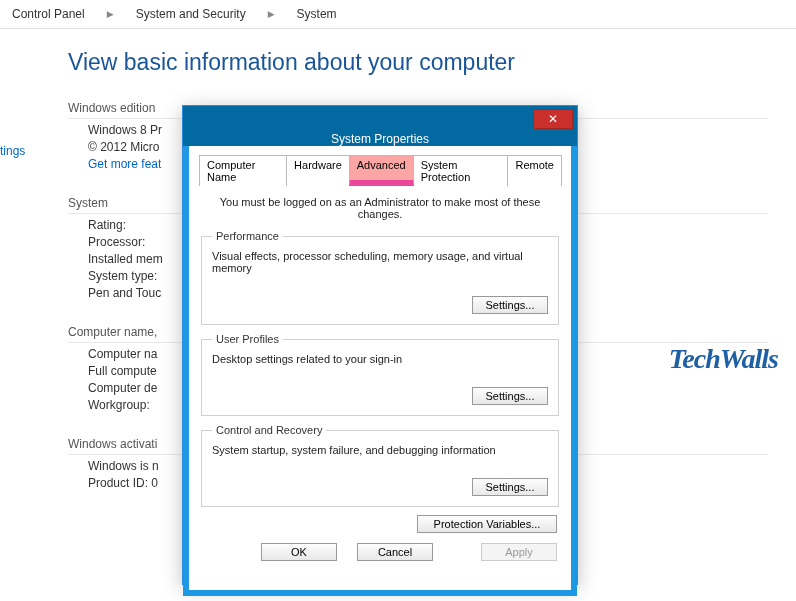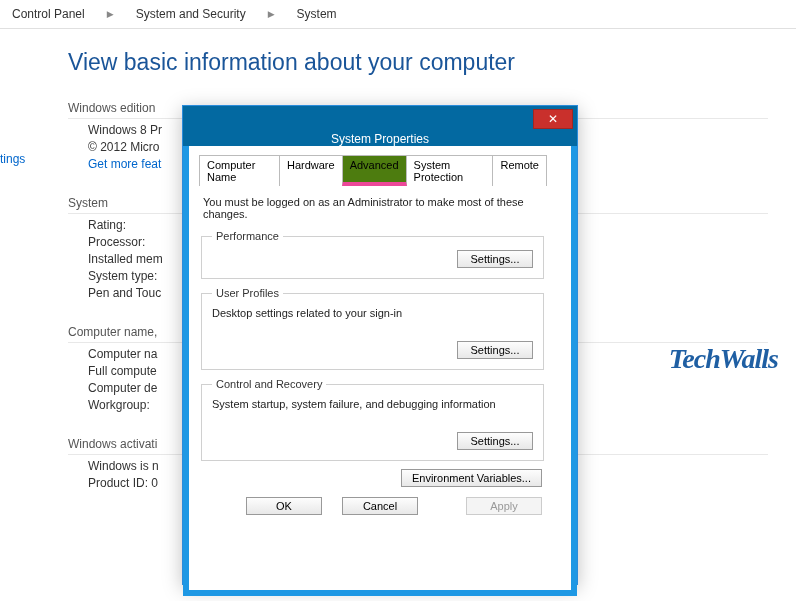--- a/index.html
+++ b/index.html
@@ -4,35 +4,35 @@
 <style>
 * { box-sizing: border-box; margin: 0; padding: 0; }
 body { font-family: "Segoe UI", Tahoma, sans-serif; font-size: 11px; background: #fff; width: 796px; height: 601px; overflow: hidden; position: relative; }
 .breadcrumb { padding: 7px 12px; border-bottom: 1px solid #e0e0e0; font-size: 12px; color: #333; display: flex; align-items: center; gap: 22px; }
 .breadcrumb .sep { color: #888; font-size: 9px; }
 .main { padding: 20px 0 0 68px; }
 .page-title { color: #1a5599; font-size: 23px; font-weight: 400; margin-bottom: 16px; }
 .section-head { color: #555; font-size: 12px; margin: 22px 0 4px 0; padding: 3px 0; border-bottom: 1px solid #e8e8e8; width: 700px; }
 .row { margin: 3px 0 3px 20px; font-size: 12px; color: #333; }
 .link-row { margin: 3px 0 3px 20px; font-size: 12px; color: #0066cc; }
-.sidelink { position: absolute; left: 0; top: 152px; color: #0066cc; font-size: 12px; }
+.sidelink { position: absolute; left: 0; top: 144px; color: #0066cc; font-size: 12px; }
 .watermark { position: absolute; right: 18px; top: 295px; font-family: "Comic Sans MS", cursive; font-weight: bold; font-style: italic; font-size: 28px; color: #1f5fa3; letter-spacing: -1px; margin-top: 48px; }
 
 
 .dialog { position: absolute; left: 182px; top: 105px; width: 396px; height: 480px; border: 1px solid #2b8cdb; background: #fff; box-shadow: 0 4px 18px rgba(0,0,0,.25); }
 .titlebar { height: 40px; background: #0369a1; color: #fff; display: flex; align-items: flex-end; justify-content: center; position: relative; font-size: 12px; }
 .closebtn { position: absolute; right: 4px; top: 3px; width: 40px; height: 20px; background: #c9302c; color: #fff; display: flex; align-items: center; justify-content: center; font-size: 12px; border: 1px solid #a02622; }
 .dlgborder { background: #1e98e4; padding: 0 6px 6px 6px; height: calc(100% - 28px); }
-.dlgbody { background: #fff; height: 100%; padding: 8px 25px 10px 10px; position: relative; }
+.dlgbody { background: #fff; height: 100%; padding: 8px 10px 10px 10px; position: relative; }
 
 .tabs { display: flex; border-bottom: 1px solid #bbb; margin-bottom: 10px; }
 .tab { border: 1px solid #bbb; border-bottom: none; padding: 3px 7px; font-size: 11px; background: #fff; margin-right: -1px; position: relative; top: 1px; cursor: pointer; }
-.tab.active { background: #4d7c0f; border-bottom: 4px solid #ec4899; top: 1px; z-index: 2; }
+.tab.active { background: #fca5a5; border-bottom: 6px solid #ec4899; top: 1px; z-index: 2; }
 
-.info { font-size: 11px; color: #222; margin: 6px 4px 10px 4px; }
+.info { font-size: 11px; color: #222; margin: 6px 4px 10px 4px; text-align: center; }
 
 fieldset { border: 1px solid #d0d0d0; margin: 6px 2px 8px 2px; padding: 8px 10px 10px 10px; position: relative; }
 legend { font-size: 11px; color: #333; padding: 0 4px; }
 .fdesc { font-size: 11px; color: #222; margin-bottom: 22px; }
 .btnrow { text-align: right; }
 .winbtn { min-width: 76px; padding: 2px 10px; font-size: 11px; background: linear-gradient(#fdfdfd,#e8e8e8); border: 1px solid #999; cursor: pointer; font-family: inherit; text-align: center; }
 .winbtn:disabled { color: #999; border-color: #ccc; background: #f4f4f4; margin-left: 28px; }
 
 .envrow { text-align: right; margin: 4px 4px 10px 4px; }
 .dlgfooter { display: flex; gap: 20px; justify-content: flex-end; margin: 6px 4px 0 4px; }
@@ -92,37 +92,38 @@
         <div class="tab">Hardware</div>
         <div class="tab active">Advanced</div>
         <div class="tab">System Protection</div>
         <div class="tab">Remote</div>
       </div>
 
       <div class="info">You must be logged on as an Administrator to make most of these changes.</div>
 
       <fieldset>
         <legend>Performance</legend>
+        <div class="fdesc">Visual effects, processor scheduling, memory usage, and virtual memory</div>
         <div class="btnrow"><button class="winbtn">Settings...</button></div>
       </fieldset>
 
       <fieldset>
         <legend>User Profiles</legend>
         <div class="fdesc">Desktop settings related to your sign-in</div>
         <div class="btnrow"><button class="winbtn">Settings...</button></div>
       </fieldset>
 
       <fieldset>
         <legend>Control and Recovery</legend>
         <div class="fdesc">System startup, system failure, and debugging information</div>
         <div class="btnrow"><button class="winbtn">Settings...</button></div>
       </fieldset>
 
       <div class="envrow">
-        <button class="winbtn" style="min-width:140px">Environment Variables...</button>
+        <button class="winbtn" style="min-width:140px">Protection Variables...</button>
       </div>
 
       <div class="dlgfooter">
         <button class="winbtn">OK</button>
         <button class="winbtn">Cancel</button>
         <button class="winbtn" disabled="">Apply</button>
       </div>
     </div>
   </div>
 </div>

